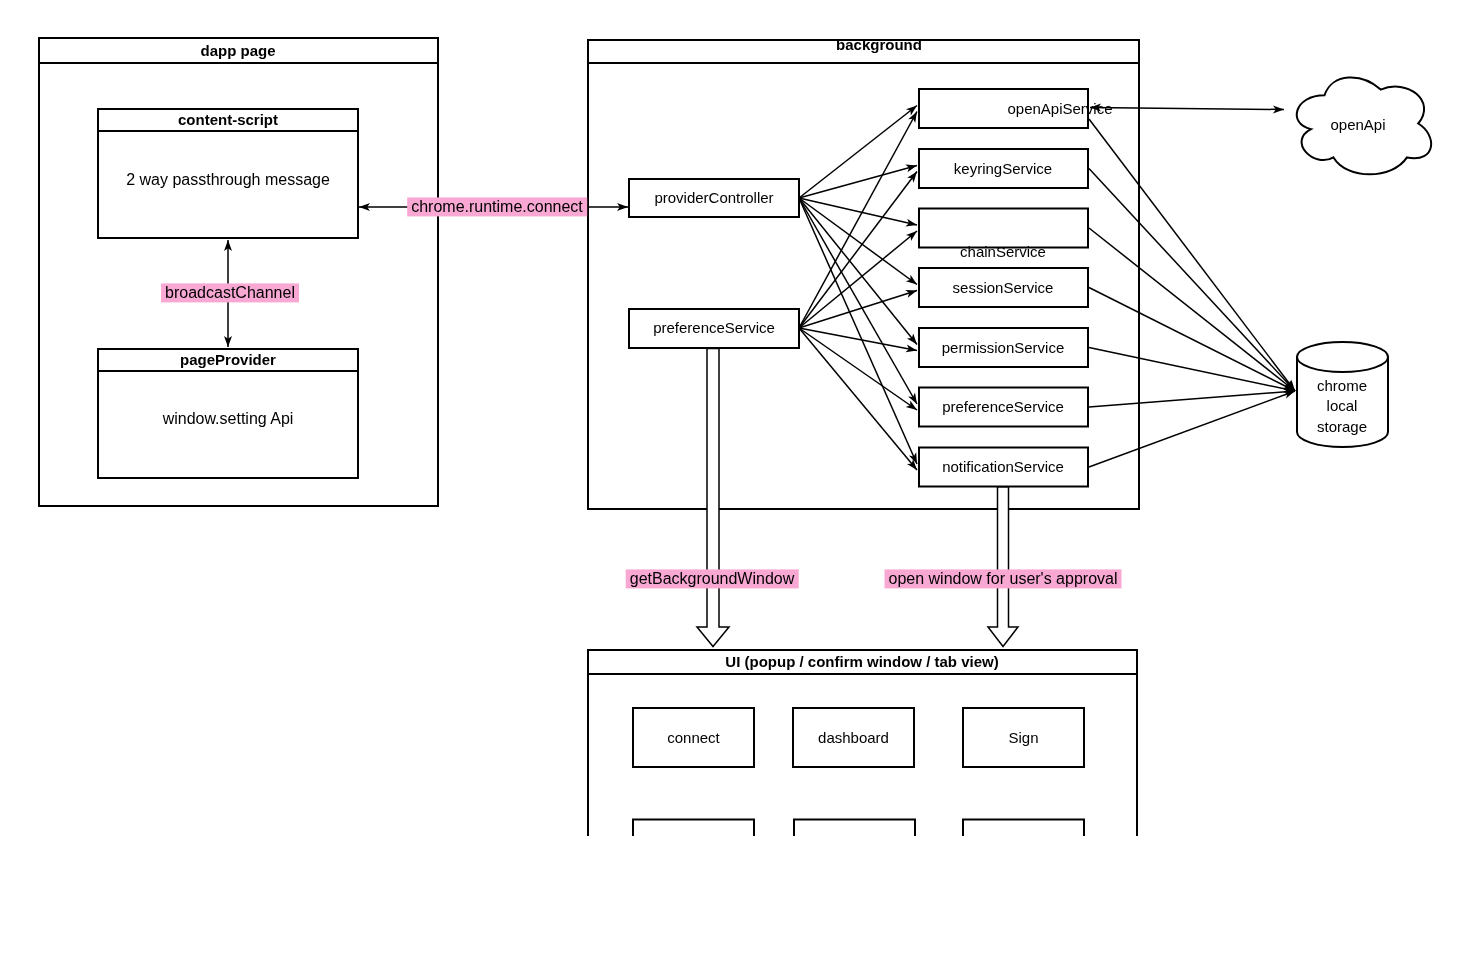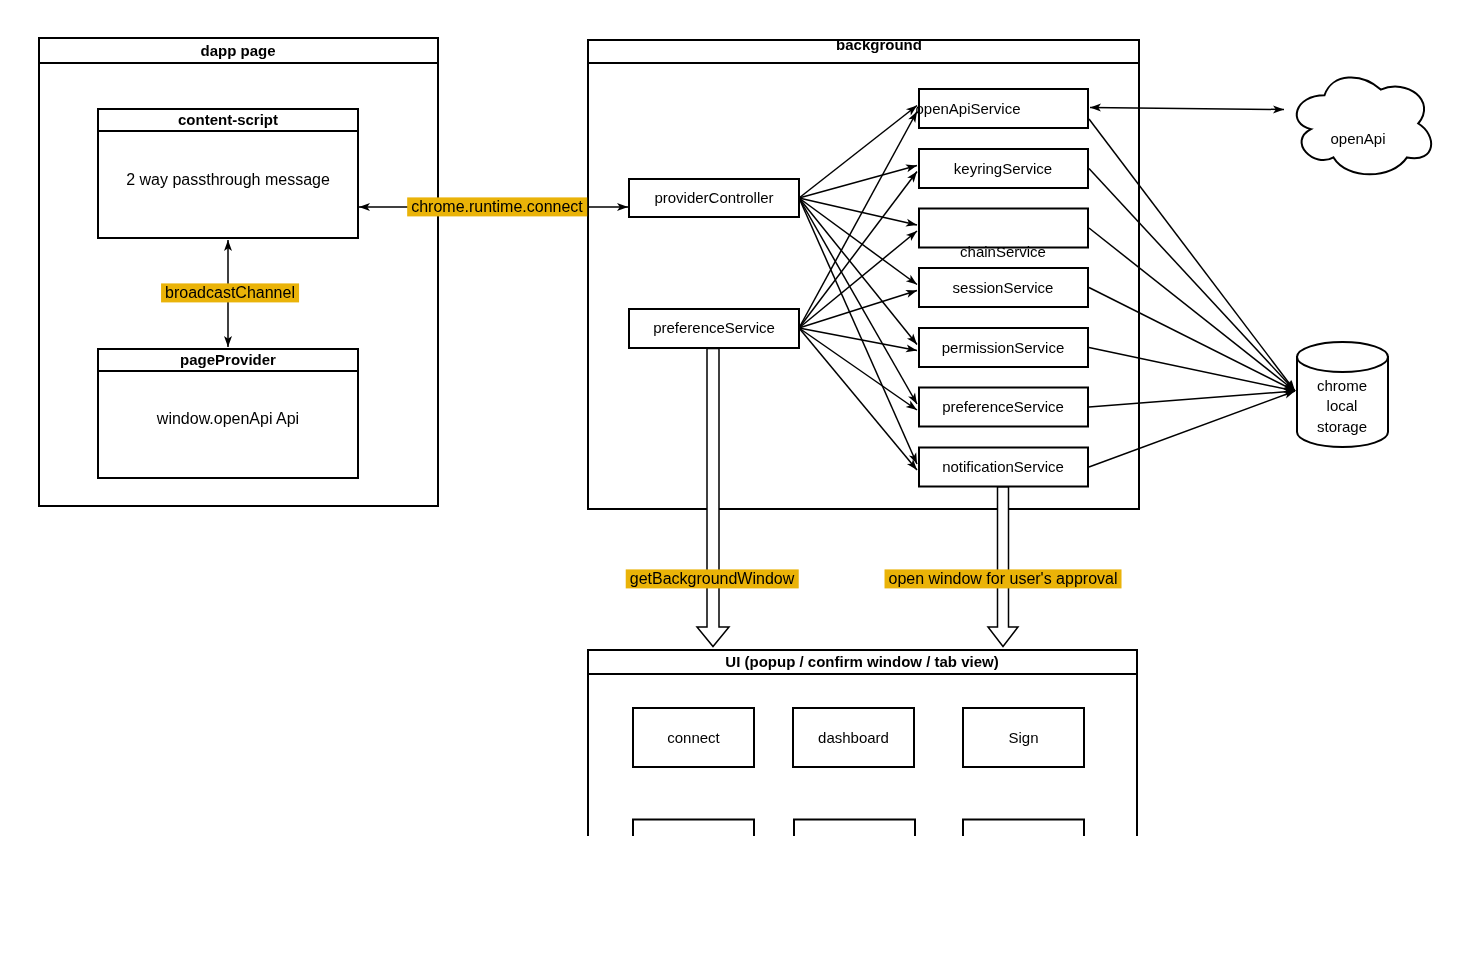--- a/index.html
+++ b/index.html
@@ -5,21 +5,21 @@
   html,body { margin:0; padding:0; background:#ffffff; }
   .canvas {
     position:relative; width:1477px; height:836px; background:#ffffff;
     font-family:"Liberation Sans", "DejaVu Sans", sans-serif; color:#000;
     overflow:hidden;
   }
   .canvas svg { position:absolute; left:0; top:0; }
   .t { position:absolute; transform:translate(-50%,-50%); font-size:15px; line-height:1.2; white-space:nowrap; z-index:2; }
   .t.b { font-weight:bold; }
   .t.lg { font-size:16px; }
-  .t.bg { background:#eab308; padding:0 4px; }
+  .t.bg { background:#f9a8d4; padding:0 4px; }
   .t.wrap { white-space:normal; width:66px; text-align:center; line-height:1.35; }
 </style>
 </head>
 <body>
 
 <div class="canvas">
 
   <svg width="1477" height="964" viewBox="0 0 1477 964">
     <defs>
       <marker id="arrow" viewBox="0 0 13 10" markerWidth="13" markerHeight="10" refX="12" refY="5" orient="auto-start-reverse" markerUnits="userSpaceOnUse">
@@ -116,37 +116,37 @@
       <path d="M707,348.5 L707,627 L697,627 L713,646.5 L729,627 L719,627 L719,348.5 Z"></path>
       <path d="M997.5,487 L997.5,627 L988,627 L1003,646.5 L1018,627 L1008.5,627 L1008.5,487 Z"></path>
     </g>
   </svg>
 
   <div class="t b" style="left:238px;  top:51px;">dapp page</div>
   <div class="t b" style="left:228px;  top:120px;">content-script</div>
   <div class="t lg" style="left:228px;  top:180px;">2 way passthrough message</div>
   <div class="t lg bg" style="left:230px; top:293px;">broadcastChannel</div>
   <div class="t b" style="left:228px;  top:360px;text-align:right;">pageProvider</div>
-  <div class="t lg" style="left:228px;  top:419px;">window.openApi Api</div>
+  <div class="t lg" style="left:228px;  top:419px;">window.setting Api</div>
 
   <div class="t lg bg" style="left:497px; top:207px;">chrome.runtime.connect</div>
 
   <div class="t b" style="left:863px; top:45px;margin-left:16px;">background</div>
   <div class="t" style="left:714px; top:198px;">providerController</div>
   <div class="t" style="left:714px; top:328px;">preferenceService</div>
 
-  <div class="t" style="left:968px; top:108.5px;text-align:center;">openApiService</div>
+  <div class="t" style="left:1060px; top:108.5px;text-align:center;">openApiService</div>
   <div class="t" style="left:1003px; top:168.5px;">keyringService</div>
   <div class="t" style="left:1003px; top:228px;margin-top:24px;">chainService</div>
   <div class="t" style="left:1003px; top:287.5px;">sessionService</div>
   <div class="t" style="left:1003px; top:347.5px;">permissionService</div>
   <div class="t" style="left:1003px; top:407px;">preferenceService</div>
   <div class="t" style="left:1003px; top:467px;">notificationService</div>
 
-  <div class="t" style="left:1358px; top:139px;">openApi</div>
+  <div class="t" style="left:1358px; top:125px;">openApi</div>
   <div class="t wrap" style="left:1342px; top:406px;">chrome local storage</div>
 
   <div class="t lg bg" style="left:712px;  top:579px;">getBackgroundWindow</div>
   <div class="t lg bg" style="left:1003px; top:579px;">open window for user's approval</div>
 
   <div class="t b" style="left:862px; top:662px;">UI (popup / confirm window / tab view)</div>
   <div class="t" style="left:693.5px;  top:737.5px;">connect</div>
   <div class="t" style="left:853.5px;  top:737.5px;">dashboard</div>
   <div class="t" style="left:1023.5px; top:737.5px;">Sign</div>
   <div class="t" style="left:693.5px;  top:849px;">setting</div>

